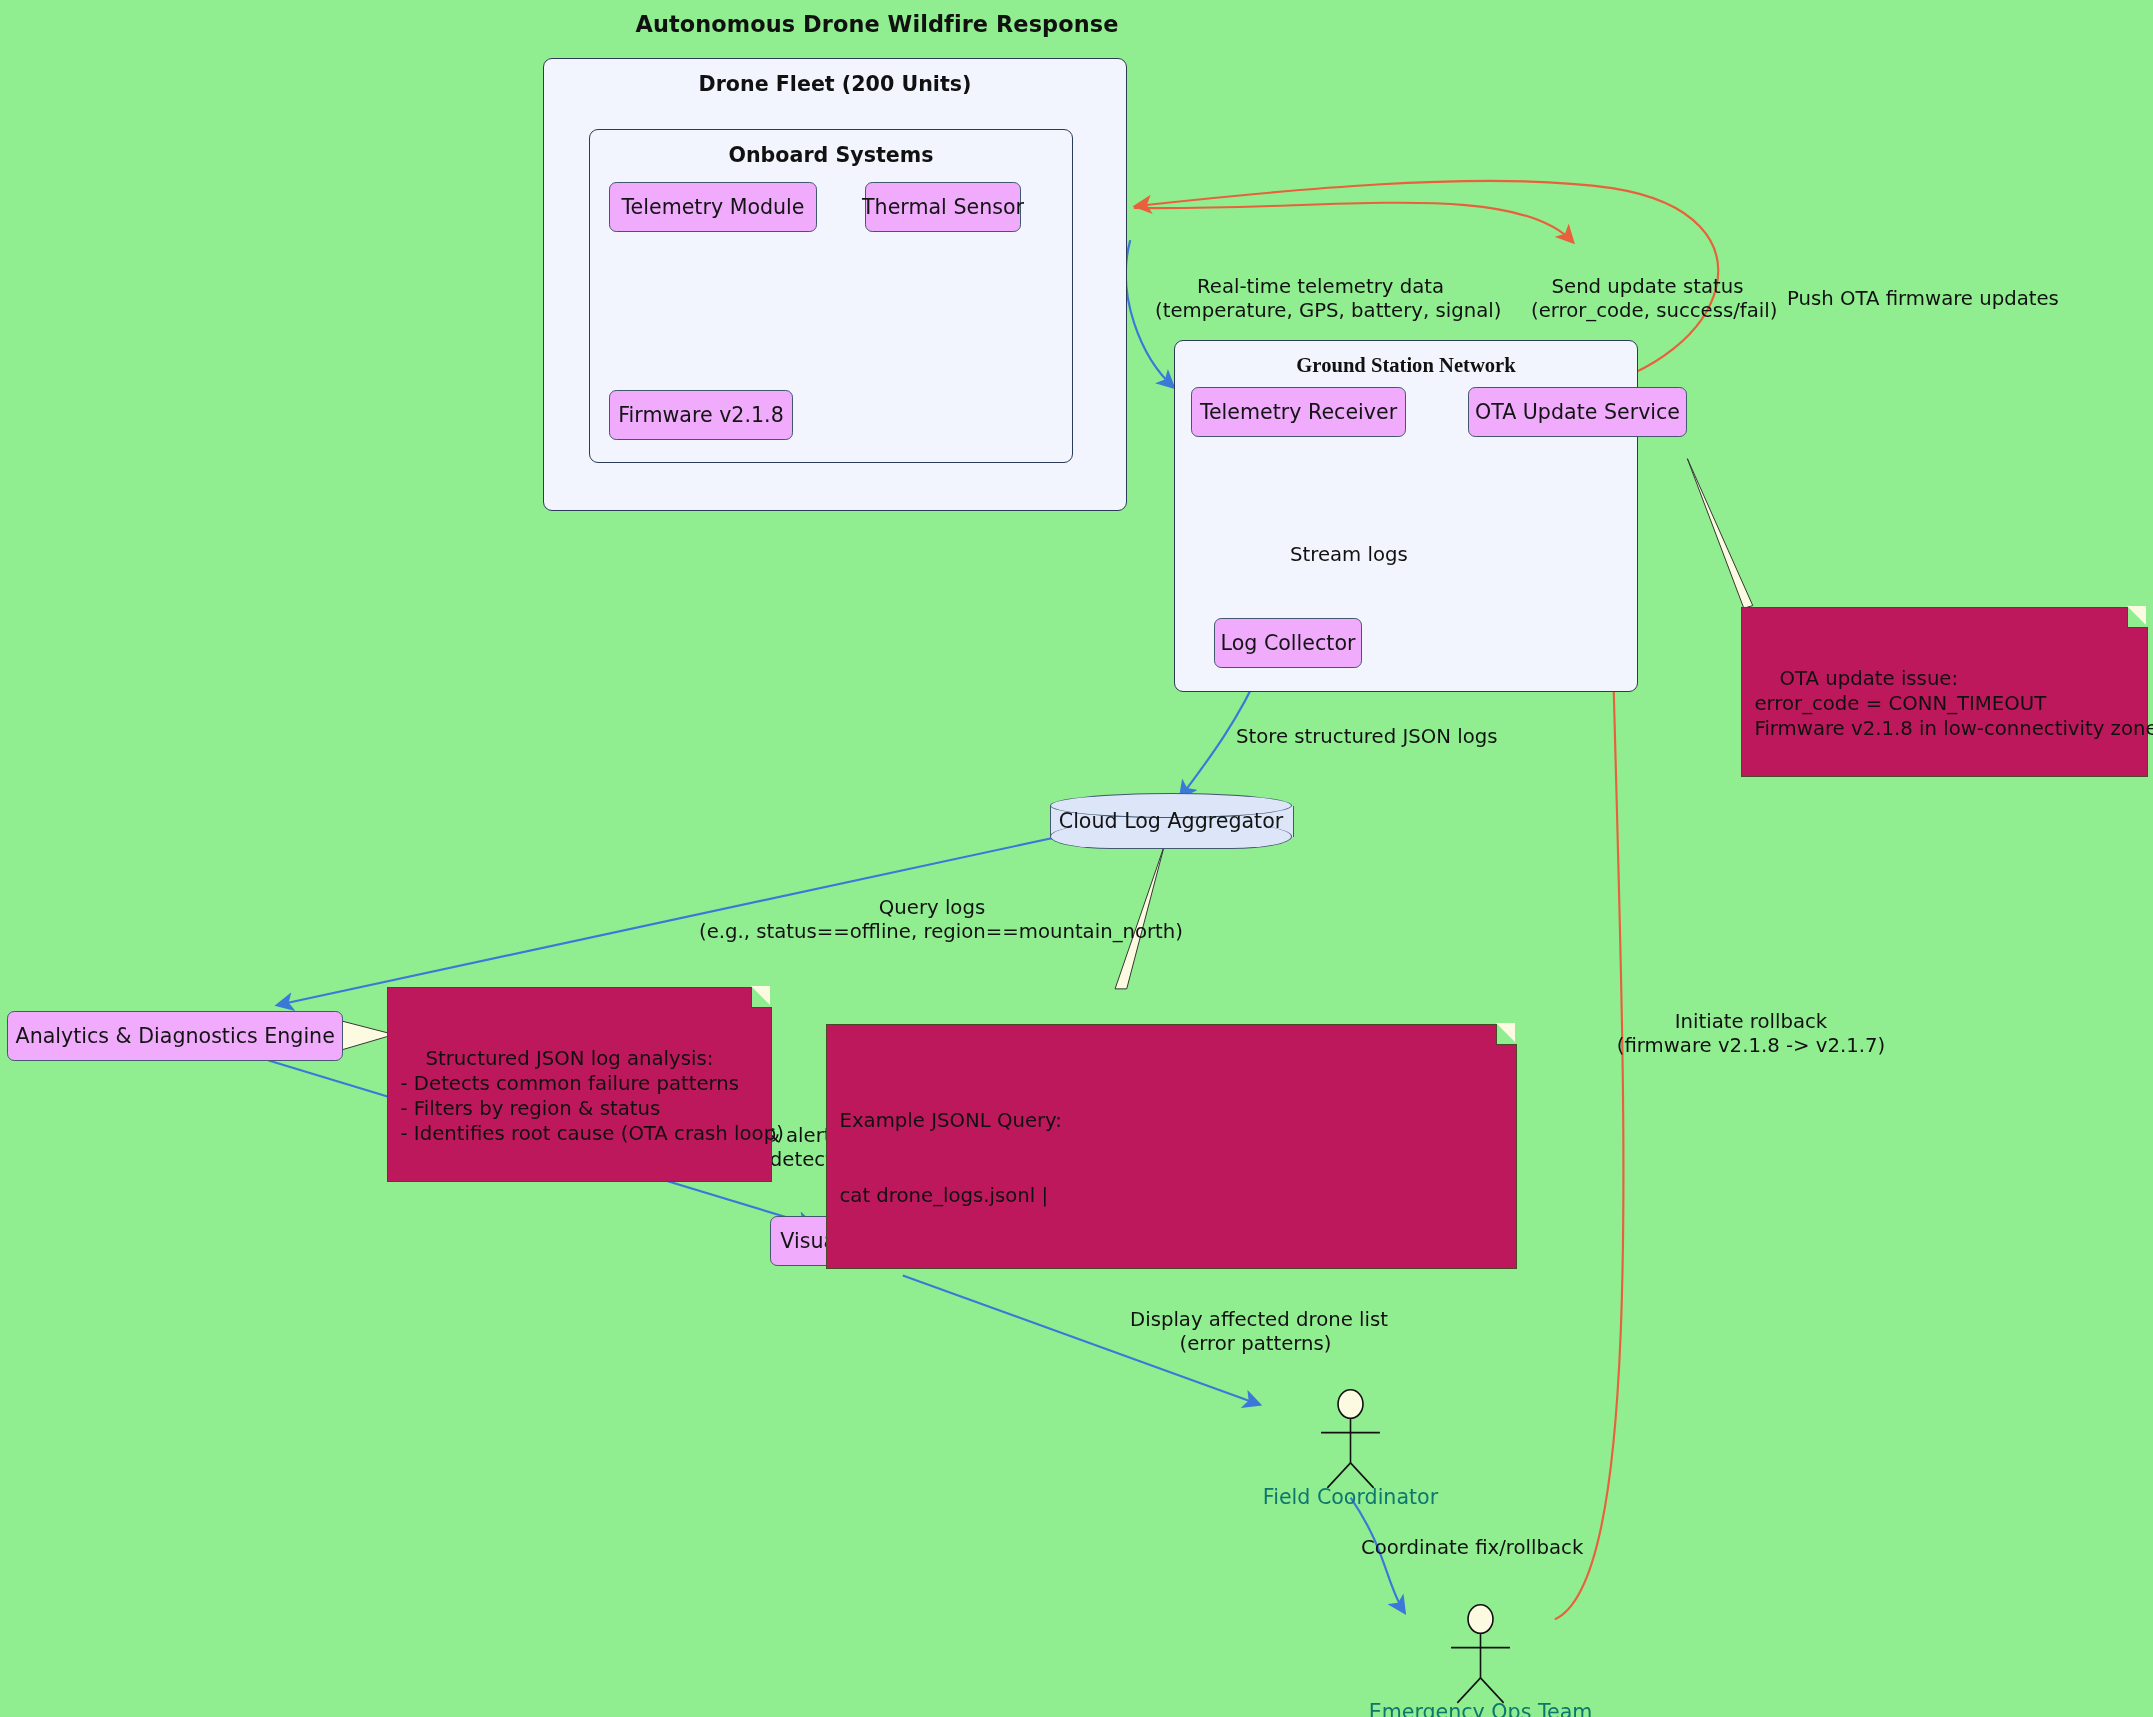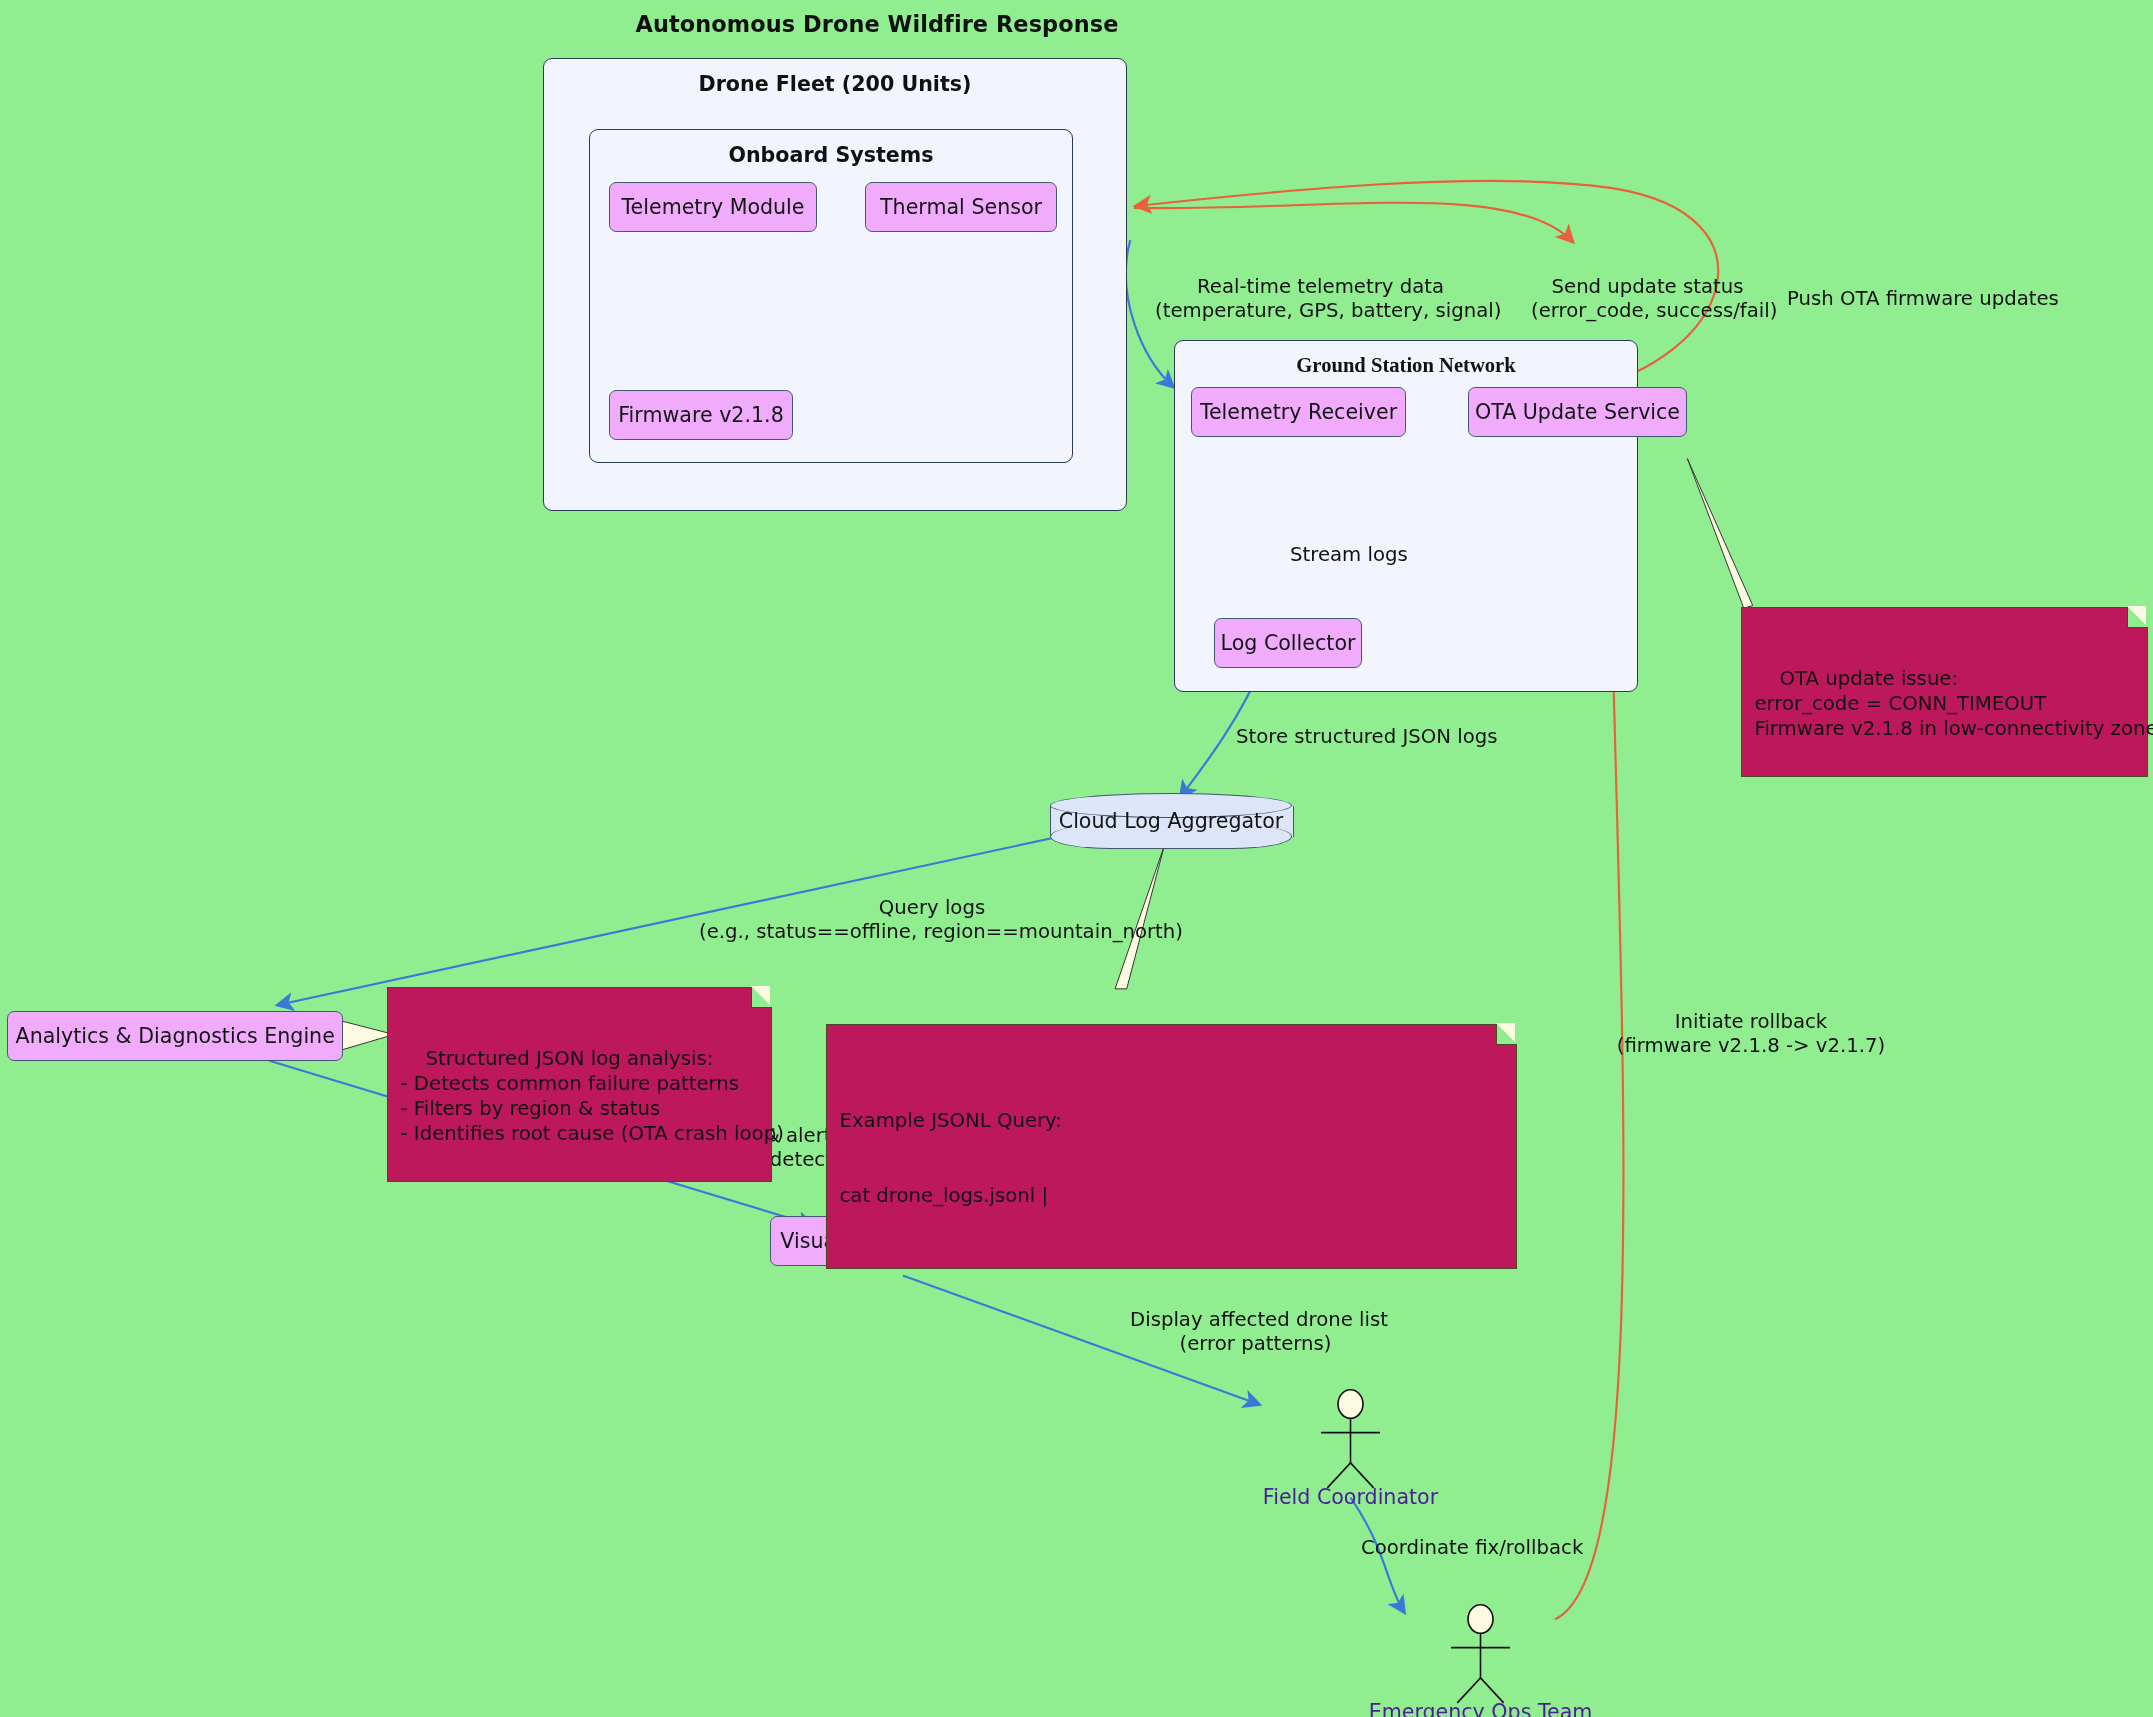--- a/index.html
+++ b/index.html
@@ -95,21 +95,21 @@
   }
   .note .dogear::after{
     content:"";position:absolute;left:-0.9px;top:-0.9px;width:0;height:0;
     border-left:19.7px solid transparent;border-top:19.7px solid #FCFBE1;
   }
 
   
   .actor{position:absolute;}
   .actor .actor-label{
     position:absolute;left:50%;transform:translateX(-50%);
-    top:79px;white-space:nowrap;font-size:20.6px;color:#4c1d95;
+    top:79px;white-space:nowrap;font-size:20.6px;color:#0f766e;
   }
 
   
   .elabel{
     position:absolute;
     font-size:19.7px;line-height:24px;color:#111;
     white-space:pre;
     text-align:center;
   }
   .strike{text-decoration:line-through;}
@@ -167,21 +167,21 @@
   </div>
 
   <div class="cluster" style="left:1174px;top:340px;width:464px;height:352px;font-family:Liberation Serif, serif;">
     <div class="cluster-title">Ground Station Network</div>
   </div>
 
   <div class="node" style="left:609px;top:182px;width:208px;height:50px;">
       <span>Telemetry Module</span>
     </div>
 
-  <div class="node" style="left:865px;top:182px;width:192px;height:50px;justify-content:center;">
+  <div class="node" style="left:865px;top:182px;width:156px;height:50px;justify-content:center;">
       <span>Thermal Sensor</span>
     </div>
 
   <div class="node" style="left:609px;top:390px;width:184px;height:50px;">
       <span>Firmware v2.1.8</span>
     </div>
 
   <div class="node" style="left:1191px;top:387px;width:215px;height:50px;">
       <span>Telemetry Receiver</span>
     </div>

